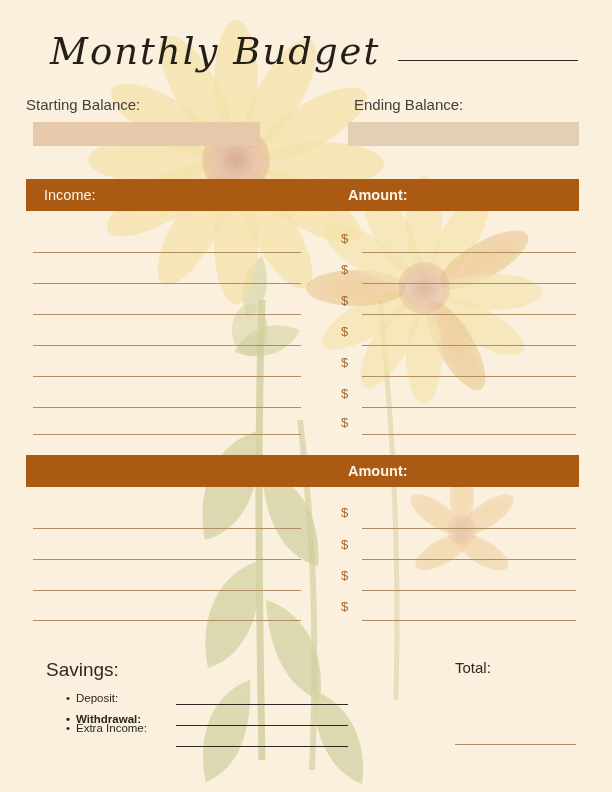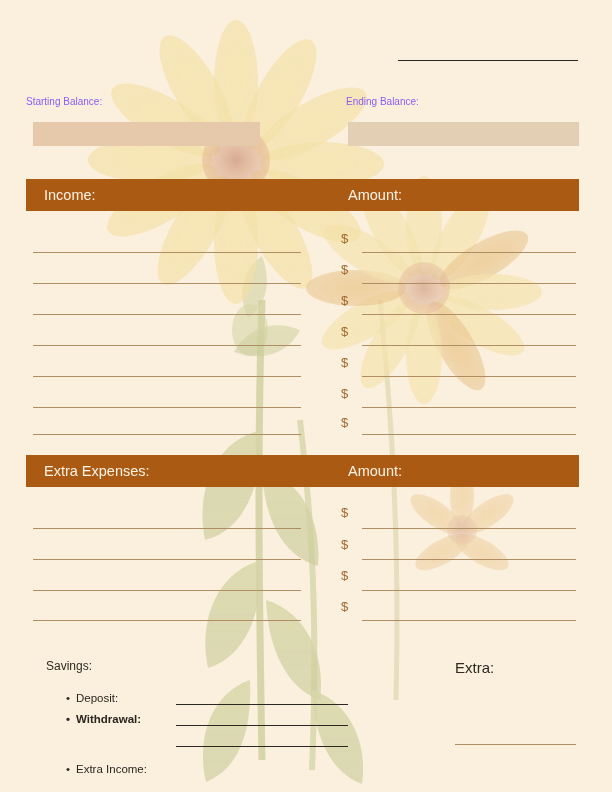--- a/index.html
+++ b/index.html
@@ -52,32 +52,32 @@
   .title-rule {
     position: absolute;
     left: 398px;
     top: 60px;
     width: 180px;
     height: 1px;
     background: #2b2722;
   }
 
   .label {
-    font-size: 10px;
-    color: #8b5cf6;
+    font-size: 15px;
+    color: #404040;
   }
 
   .balance-label-start {
     position: absolute;
     left: 26px;
     top: 96px;
   }
   .balance-label-end {
     position: absolute;
-    left: 346px;
+    left: 354px;
     top: 96px;
   }
   .balance-box-start {
     position: absolute;
     left: 33px;
     top: 122px;
     width: 227px;
     height: 24px;
     background: #e6c9ab;
   }
@@ -101,21 +101,21 @@
   .bar-bills { top: 179px; }
   .bar-extra { top: 455px; }
 
   .bar-text {
     position: absolute;
     color: #fdf3e4;
     font-size: 14.5px;
     line-height: 32px;
   }
   .bar-text.left { left: 44px; }
-  .bar-text.right { left: 348px; }
+  .bar-text.right { left: 348px; font-weight: bold; }
 
   
   .rule {
     position: absolute;
     height: 1px;
     background: #b08e63;
   }
   .rule-left  { left: 33px;  width: 268px; }
   .rule-right { left: 362px; width: 214px; }
 
@@ -124,21 +124,21 @@
     left: 341px;
     font-size: 13px;
     color: #a1682f;
   }
 
   
   .savings-title {
     position: absolute;
     left: 46px;
     top: 659px;
-    font-size: 12px;
+    font-size: 19px;
   }
   .total-title {
     position: absolute;
     left: 455px;
     top: 659px;
     font-size: 15px;
   }
   .total-rule {
     position: absolute;
     left: 455px;
@@ -253,20 +253,21 @@
       </g>
 
       <g transform="translate(250,330)" opacity="0.7">
         <ellipse cx="0" cy="0" rx="18" ry="26" fill="url(#leafG)"></ellipse>
       </g>
     </g>
   </svg>
 
   <div class="content">
 
+    <div class="title">Monthly Budget</div>
     <div class="title-rule"></div>
 
     <div class="label balance-label-start">Starting Balance:</div>
     <div class="label balance-label-end">Ending Balance:</div>
 
     <div class="balance-box-start"></div>
     <div class="balance-box-end"></div>
 
     <div class="bar bar-bills"></div>
     <div class="bar-text left" style="top:179px;">Income:</div>
@@ -294,52 +295,51 @@
 
     <div class="rule rule-left" style="top:407px;"></div>
     <div class="rule rule-right" style="top:407px;"></div>
     <div class="dollar" style="top:386px;">$</div>
 
     <div class="rule rule-left" style="top:434px;"></div>
     <div class="rule rule-right" style="top:434px;"></div>
     <div class="dollar" style="top:415px;">$</div>
 
     <div class="bar bar-extra"></div>
-    <div class="bar-text left" style="top:455px;">Extra Expenses:</div>
     <div class="bar-text right" style="top:455px;">Amount:</div>
 
     <div class="rule rule-left" style="top:528px;"></div>
     <div class="rule rule-right" style="top:528px;"></div>
     <div class="dollar" style="top:505px;">$</div>
 
     <div class="rule rule-left" style="top:559px;"></div>
     <div class="rule rule-right" style="top:559px;"></div>
     <div class="dollar" style="top:537px;">$</div>
 
     <div class="rule rule-left" style="top:590px;"></div>
     <div class="rule rule-right" style="top:590px;"></div>
     <div class="dollar" style="top:568px;">$</div>
 
     <div class="rule rule-left" style="top:620px;"></div>
     <div class="rule rule-right" style="top:620px;"></div>
     <div class="dollar" style="top:599px;">$</div>
 
     <div class="savings-title">Savings:</div>
-    <div class="total-title">Extra:</div>
+    <div class="total-title">Total:</div>
     <div class="total-rule"></div>
 
     <div class="bullet-row" style="top:692px;">
       <span class="dot">•</span><span>Deposit:</span>
     </div>
     <div class="bullet-line" style="top:704px;"></div>
 
     <div class="bullet-row" style="top:713px;font-weight:bold;">
       <span class="dot">•</span><span>Withdrawal:</span>
     </div>
     <div class="bullet-line" style="top:725px;"></div>
 
-    <div class="bullet-row" style="top:763px;">
+    <div class="bullet-row" style="top:722px;">
       <span class="dot">•</span><span>Extra Income:</span>
     </div>
     <div class="bullet-line" style="top:746px;"></div>
 
   </div>
 </div>
 
 </body></html>

